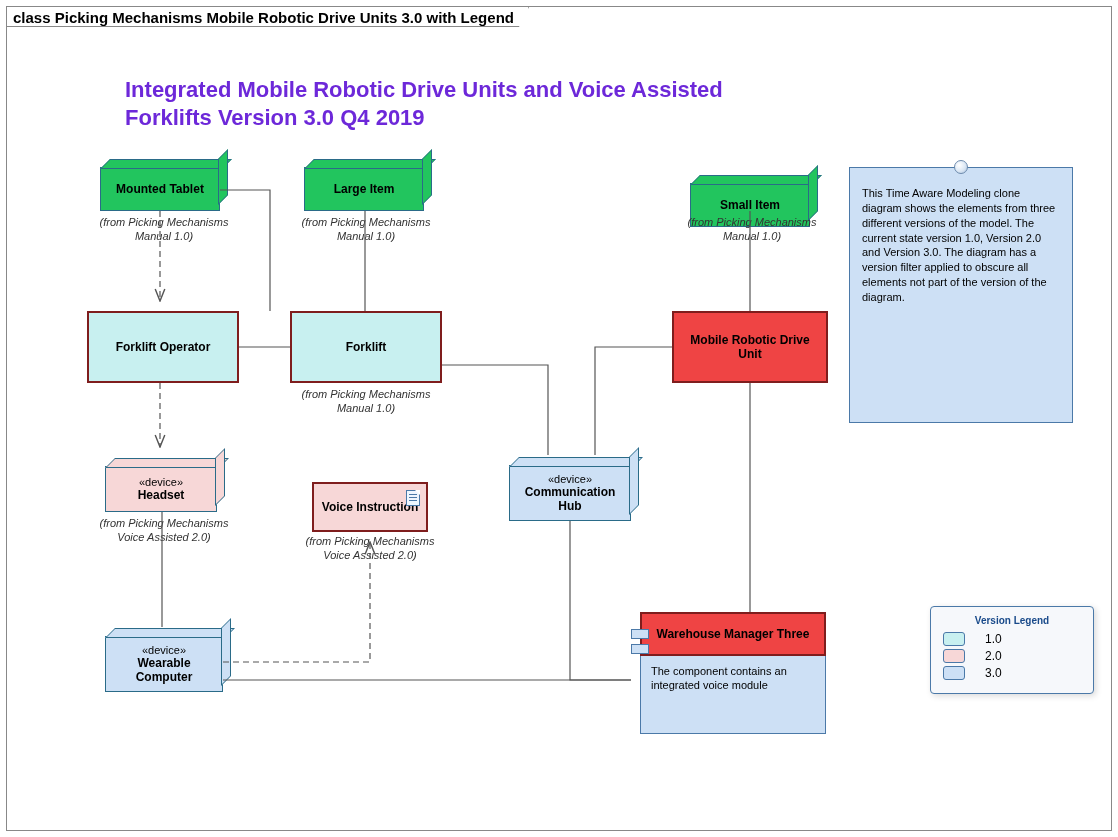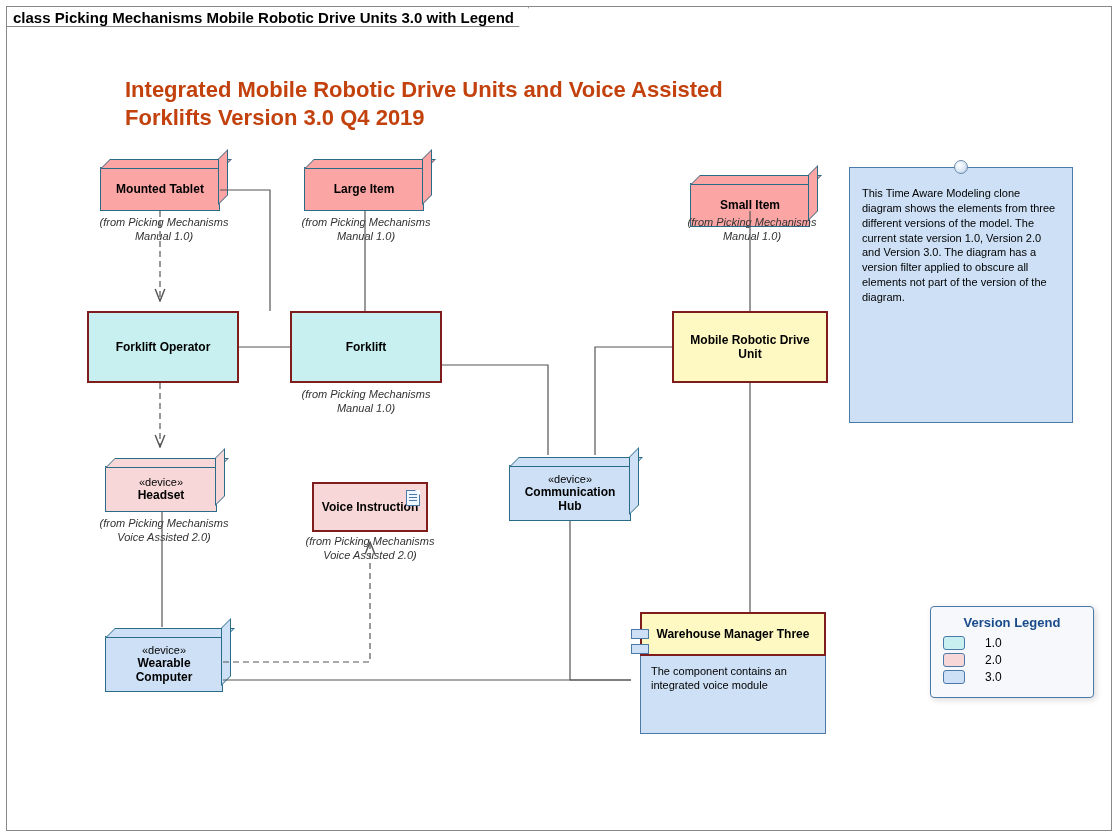--- a/index.html
+++ b/index.html
@@ -30,21 +30,21 @@
     font-weight: 700;
     white-space: nowrap;
     clip-path: polygon(0 0, 100% 0, calc(100% - 10px) 100%, 0 100%);
   }
   .title {
     position: absolute;
     left: 125px; top: 76px;
     width: 620px;
     font-size: 22px;
     font-weight: 700;
-    color: #c2410c;
+    color: #6d28d9;
     line-height: 1.25;
   }
   .node {
     position: absolute;
     font-size: 12px;
     font-weight: 700;
     display: flex;
     align-items: center;
     justify-content: center;
     text-align: center;
@@ -53,21 +53,21 @@
   .caption {
     position: absolute;
     font-size: 11px;
     font-style: italic;
     text-align: center;
     color: #333;
     line-height: 1.25;
   }
   
   .cube {
-    background: #fca5a5;
+    background: #22c55e;
     border: 1px solid #2a6b88;
   }
   .cube.pink { background: #f7d7d7; }
   .cube.blue { background: #cde0f5; }
   .cube::before {
     content: "";
     position: absolute;
     left: -1px; top: -9px; height: 8px; width: calc(100% + 2px);
     background: inherit;
     border: 1px solid #2a6b88;
@@ -82,21 +82,21 @@
     border: 1px solid #2a6b88;
     transform: skewY(-45deg);
     transform-origin: top left;
   }
   
   .rect {
     background: #c8f0f0;
     border: 2px solid #7f1d1d;
   }
   .rect.pink { background: #f7d7d7; }
-  .rect.blue { background: #fef9c3; }
+  .rect.blue { background: #ef4444; }
 
   .stereo { font-weight: 400; font-size: 11px; display:block; }
   .note {
     position: absolute;
     background: #cde0f5;
     border: 1px solid #4b79a8;
     font-size: 11px;
     padding: 18px 12px;
     line-height: 1.35;
   }
@@ -126,21 +126,21 @@
   }
   .legend {
     position: absolute;
     background: #f6f8fb;
     border: 1px solid #4b79a8;
     border-radius: 4px;
     box-shadow: 2px 2px 6px rgba(0,0,0,.15);
     padding: 8px 12px 10px;
     font-size: 12px;
   }
-  .legend .lt { font-weight:700; color:#194a8a; text-align:center; margin-bottom:6px; font-size:13px;}
+  .legend .lt { font-weight:700; color:#194a8a; text-align:center; margin-bottom:6px; font-size:10px;}
   .legend .row { display:flex; align-items:flex-end; gap:20px; margin:3px 0;}
   .legend .sw { width:22px; height:14px; border:1px solid #4b79a8; border-radius:3px;}
   .sw.v1{ background:#c8f0f0;} .sw.v2{ background:#f7d7d7;} .sw.v3{ background:#cde0f5;}
 
   svg.lines { position:absolute; left:0; top:0; width:1118px; height:837px; pointer-events:none;}
 
   .wm-port{
     position:absolute; width:18px; height:10px;
     background:#cde0f5; border:1px solid #4b79a8;
   }

